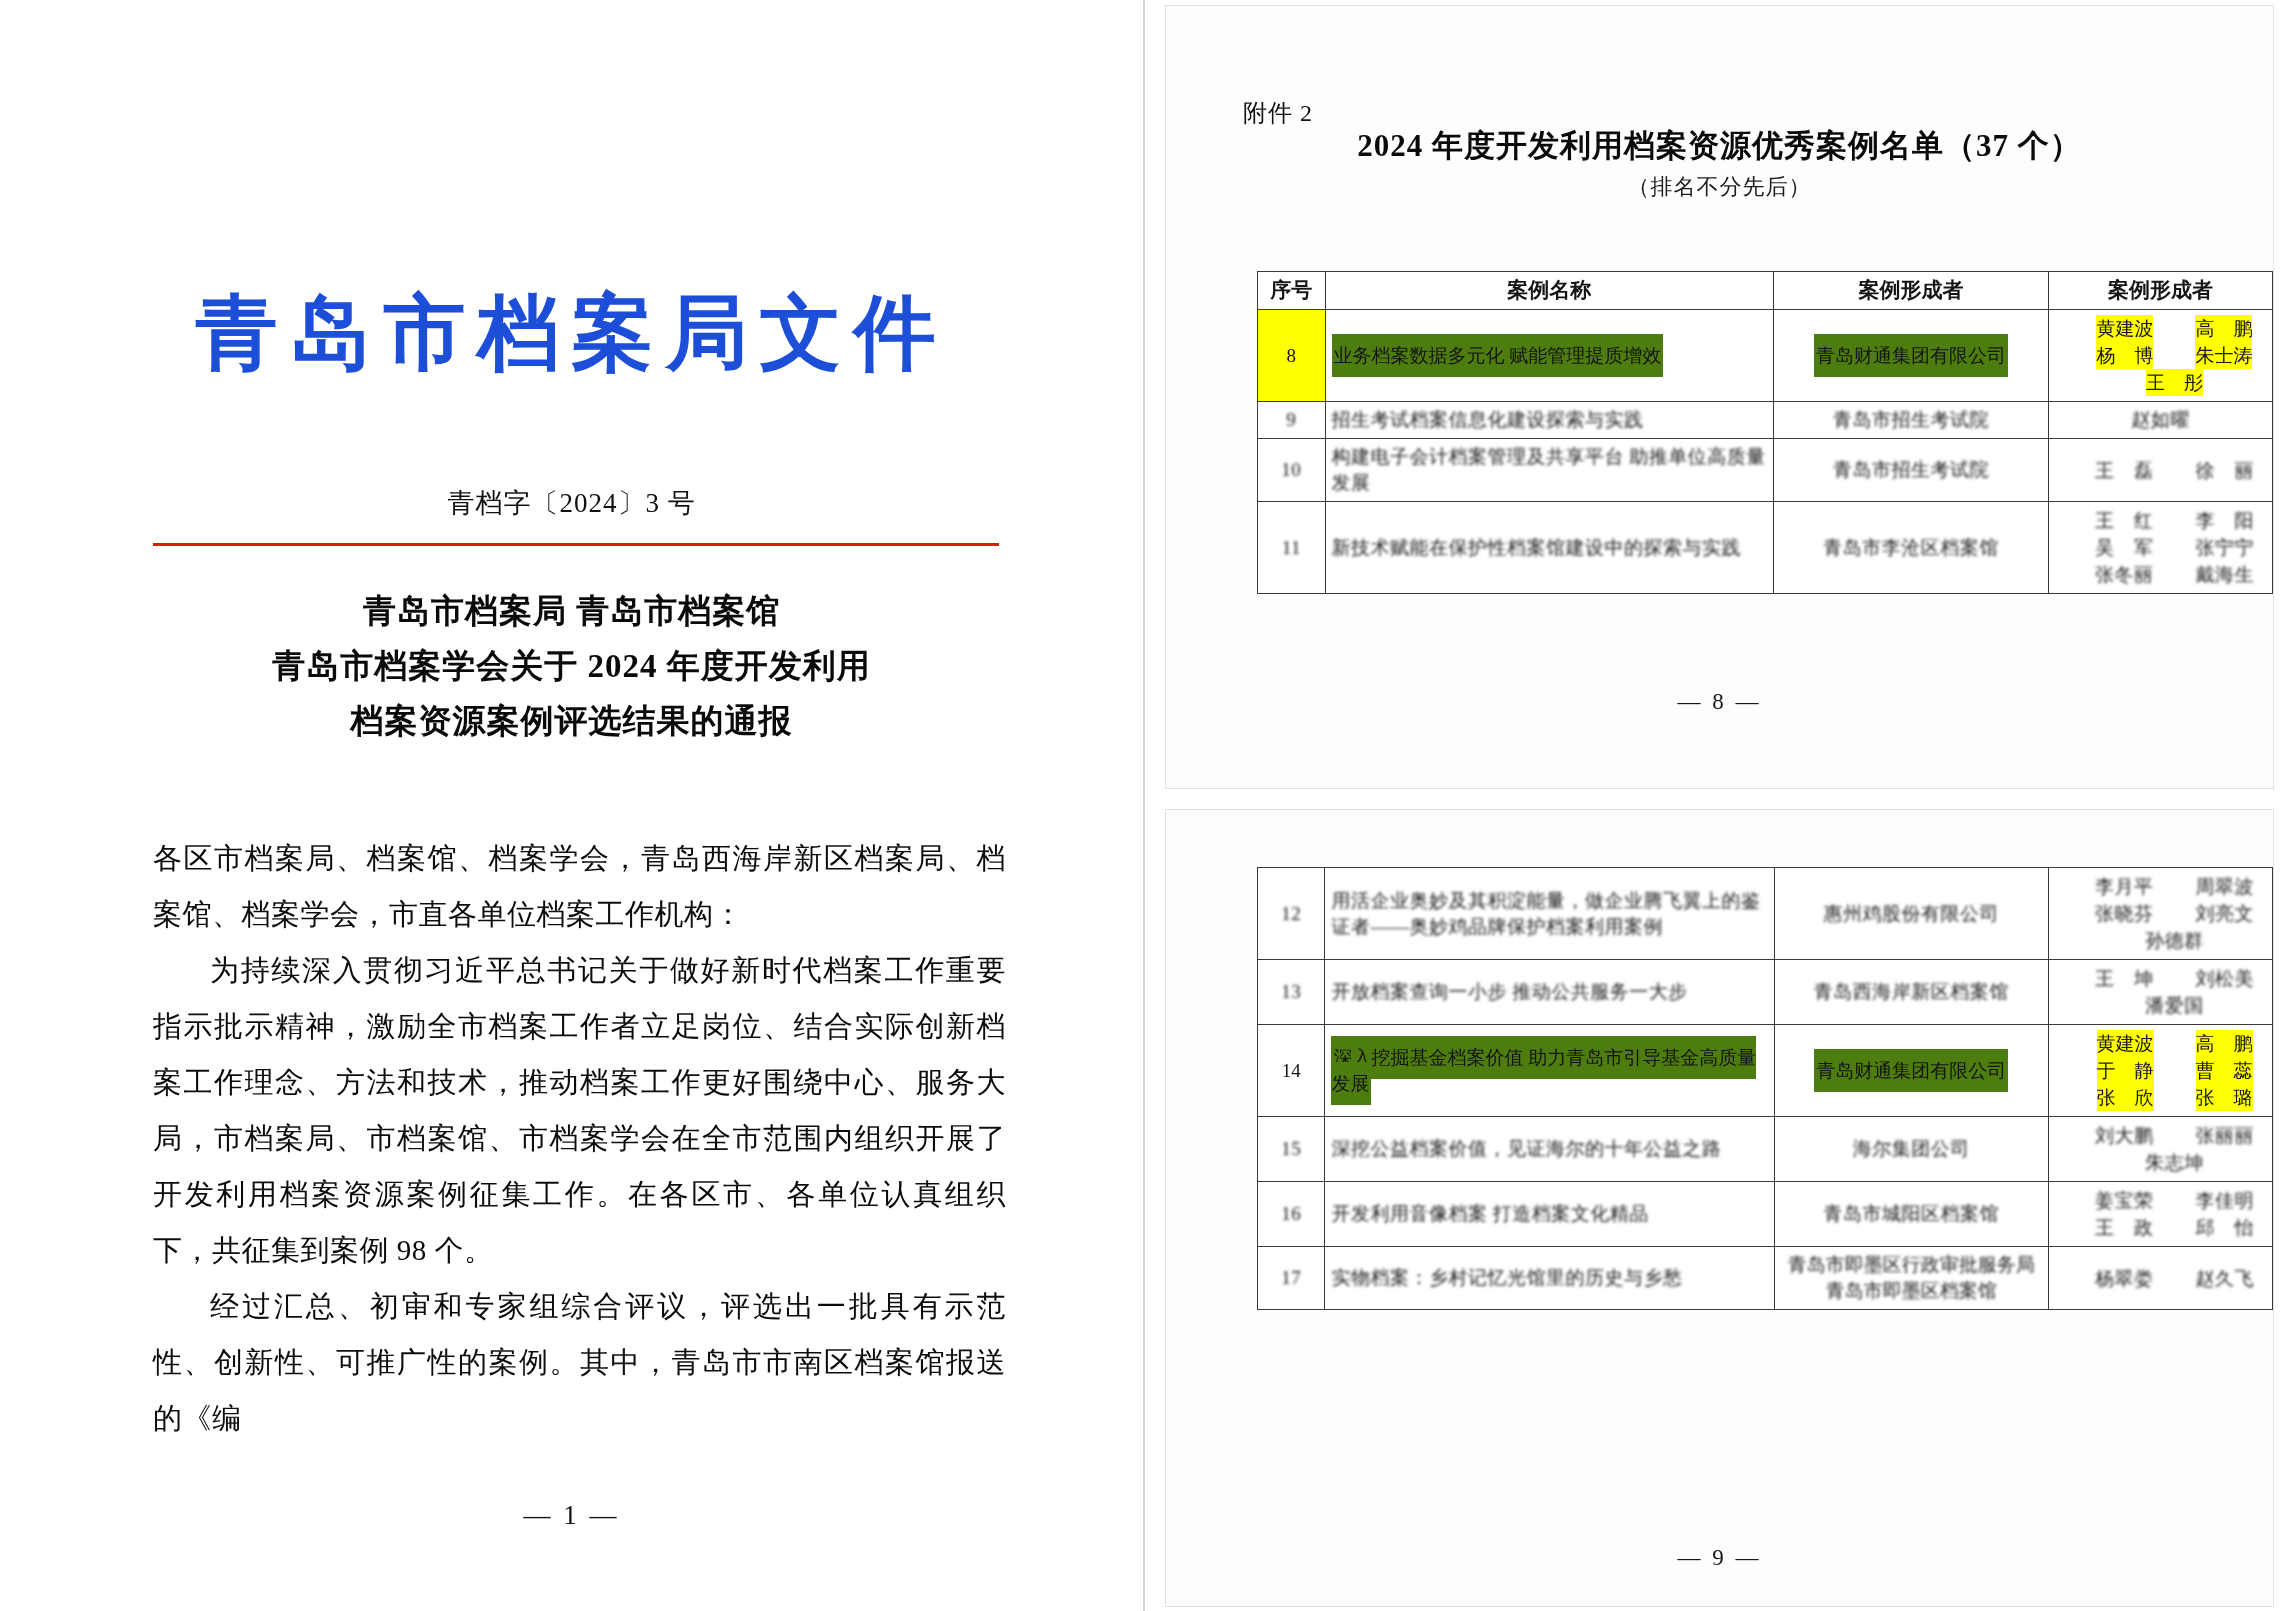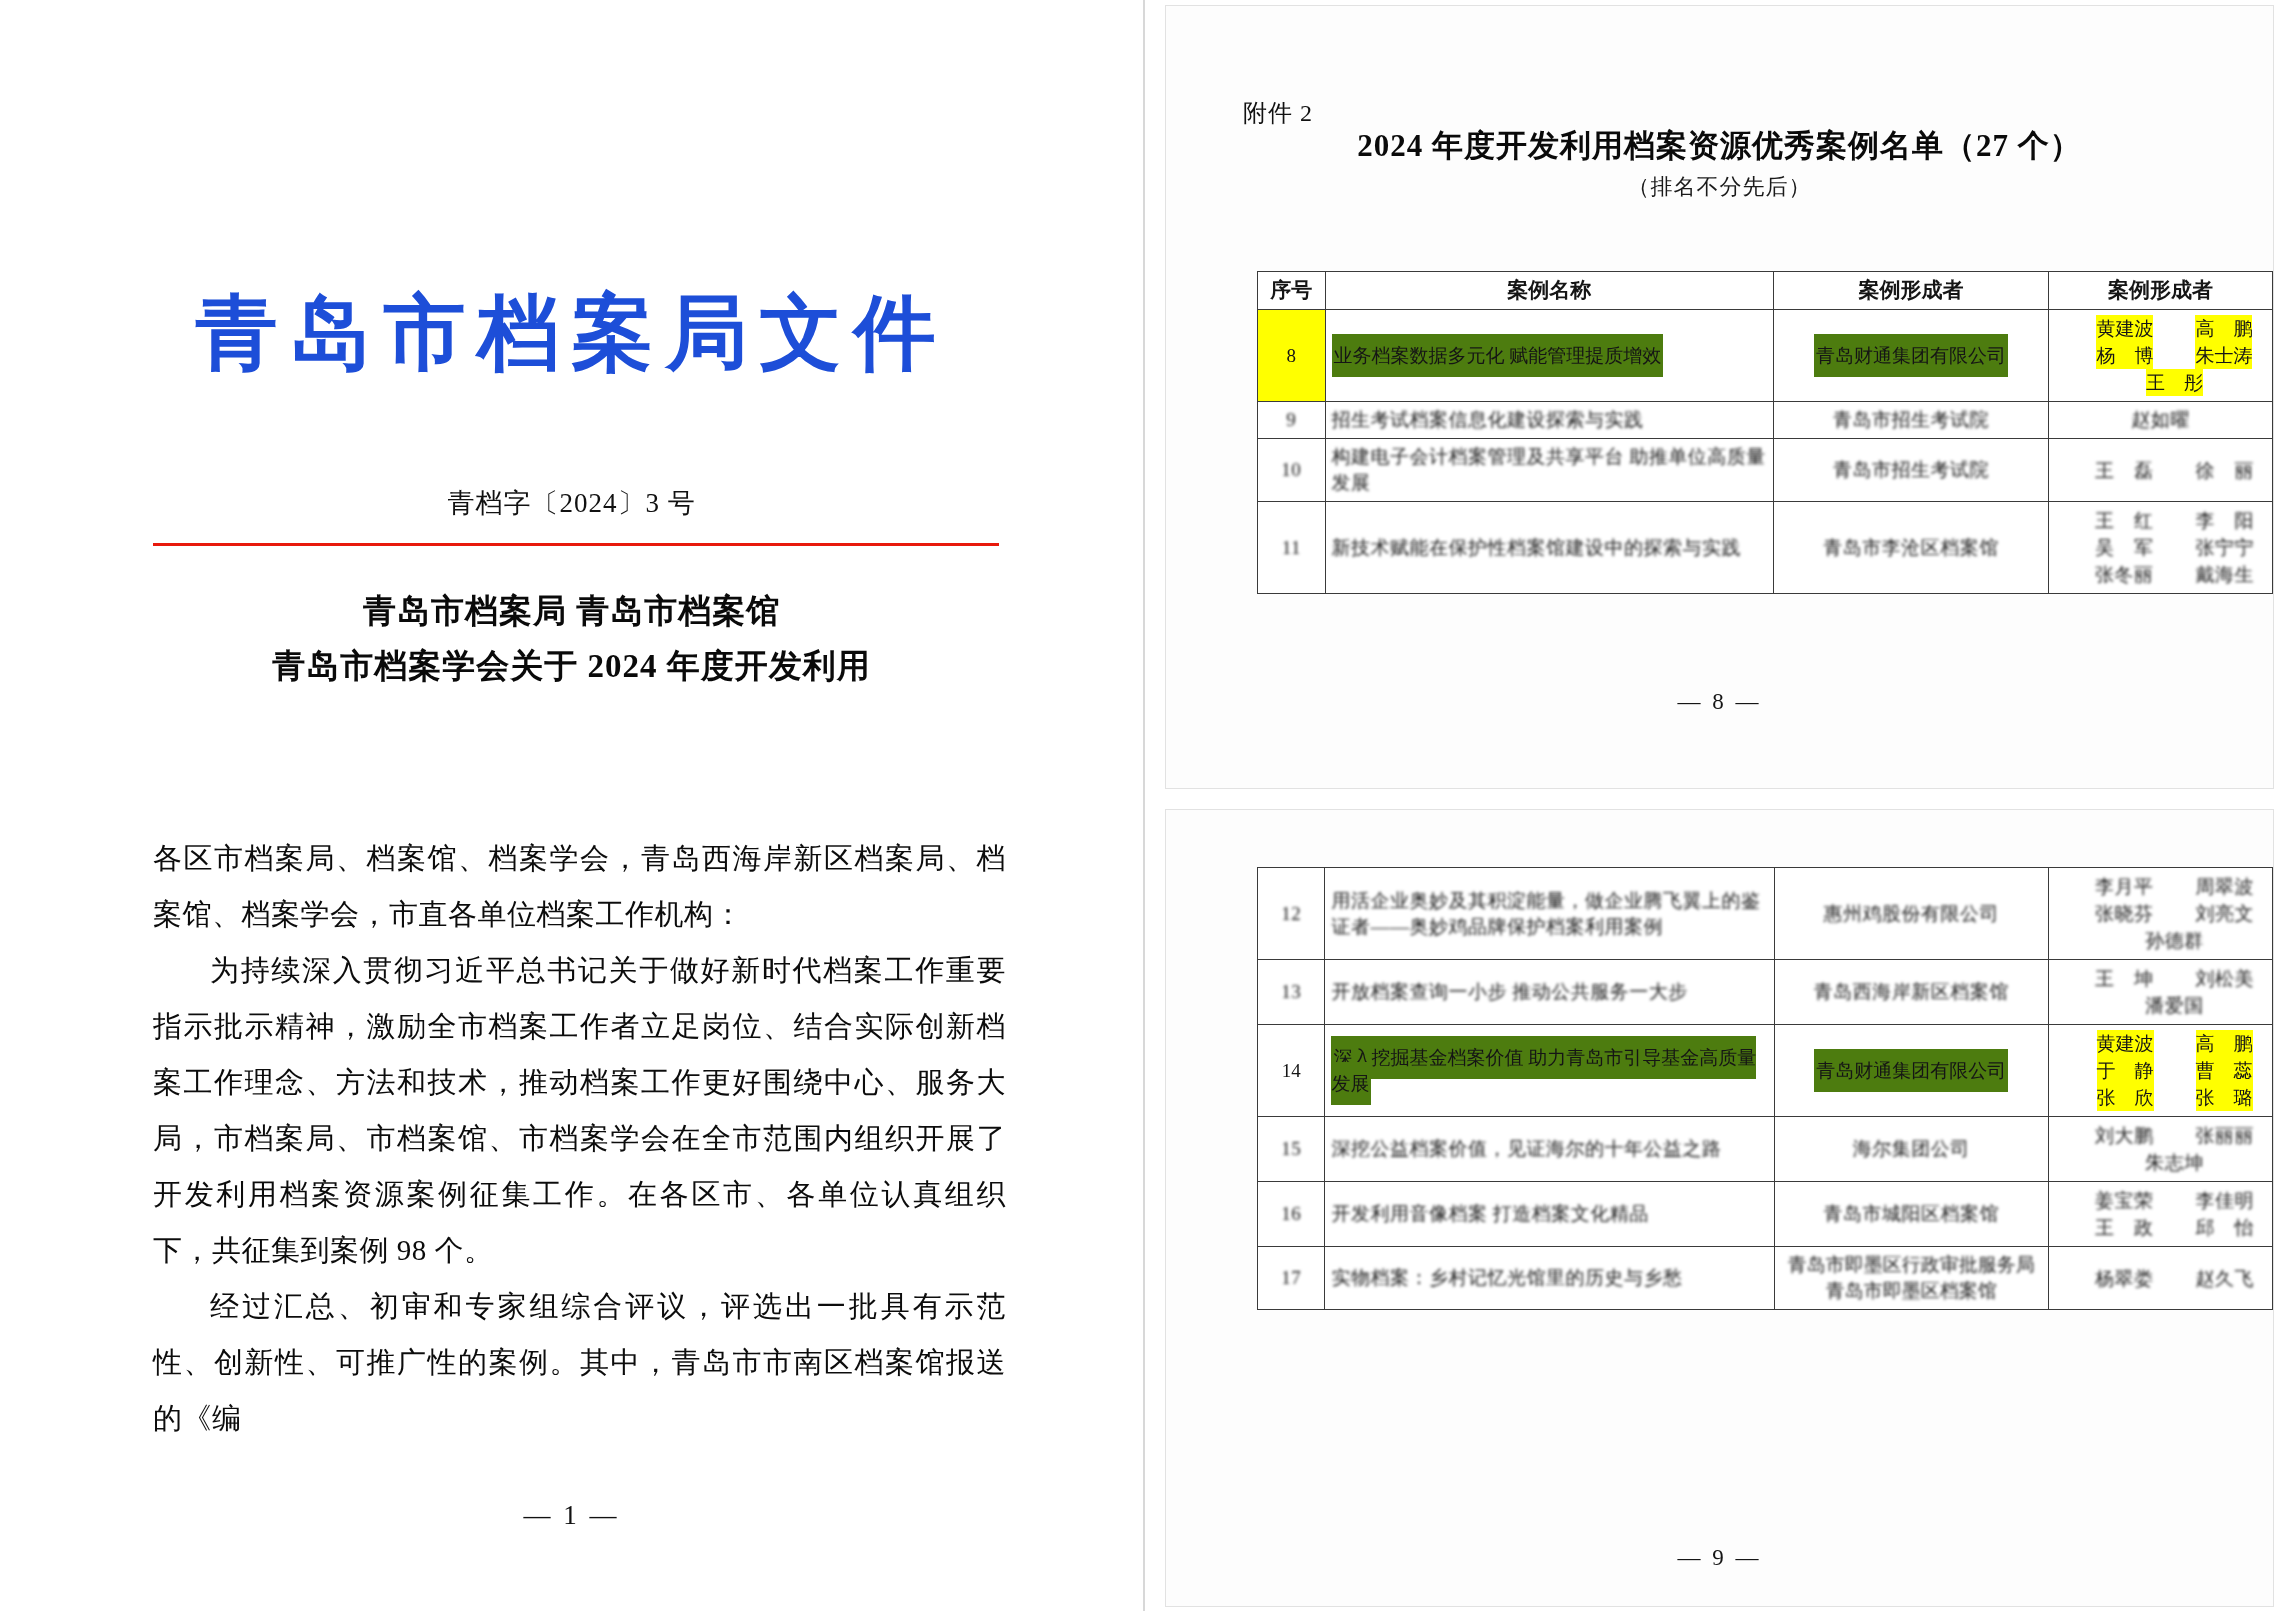--- a/index.html
+++ b/index.html
@@ -224,35 +224,36 @@
 
     <div class="doc-title">青岛市档案局文件</div>
 
     <div class="doc-number">青档字〔2024〕3 号</div>
 
     <div class="red-rule"></div>
 
     <div class="heading-block">
       <div>青岛市档案局  青岛市档案馆</div>
       <div>青岛市档案学会关于 2024 年度开发利用</div>
+      <div>档案资源案例评选结果的通报</div>
     </div>
 
     <div class="body-block">
       <p>各区市档案局、档案馆、档案学会，青岛西海岸新区档案局、档案馆、档案学会，市直各单位档案工作机构：</p>
       <p class="indent">为持续深入贯彻习近平总书记关于做好新时代档案工作重要指示批示精神，激励全市档案工作者立足岗位、结合实际创新档案工作理念、方法和技术，推动档案工作更好围绕中心、服务大局，市档案局、市档案馆、市档案学会在全市范围内组织开展了开发利用档案资源案例征集工作。在各区市、各单位认真组织下，共征集到案例 98 个。</p>
       <p class="indent">经过汇总、初审和专家组综合评议，评选出一批具有示范性、创新性、可推广性的案例。其中，青岛市市南区档案馆报送的《编</p>
     </div>
 
     <div class="page-number-left">— 1 —</div>
   </div>
 
   <div class="page-r page-r1">
 
     <div class="attach-label">附件 2</div>
-    <div class="attach-title">2024 年度开发利用档案资源优秀案例名单（27 个）</div>
+    <div class="attach-title">2024 年度开发利用档案资源优秀案例名单（37 个）</div>
     <div class="attach-sub">（排名不分先后）</div>
 
     <table class="tbl tbl-r1">
       <thead>
         <tr>
           <th class="c-seq">序号</th>
           <th class="c-name">案例名称</th>
           <th class="c-unit">案例形成者</th>
           <th class="c-maker">案例形成者</th>
         </tr>

